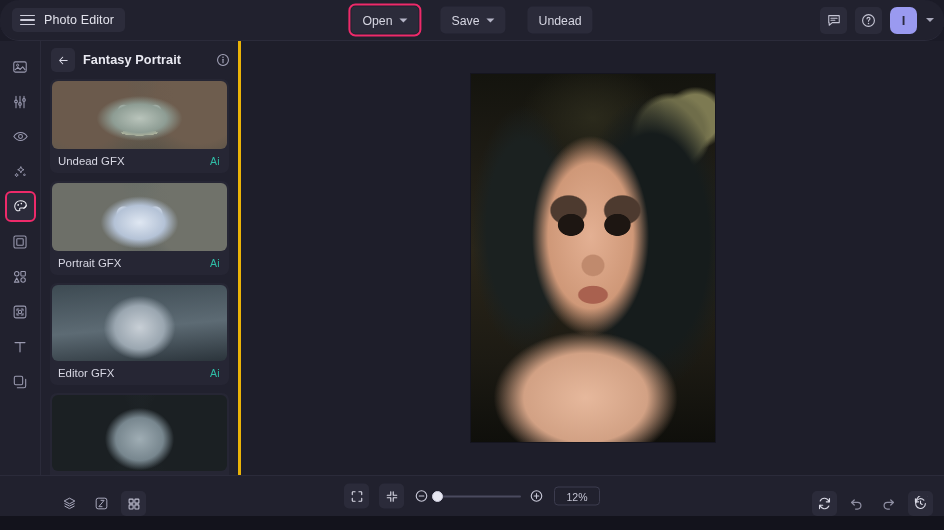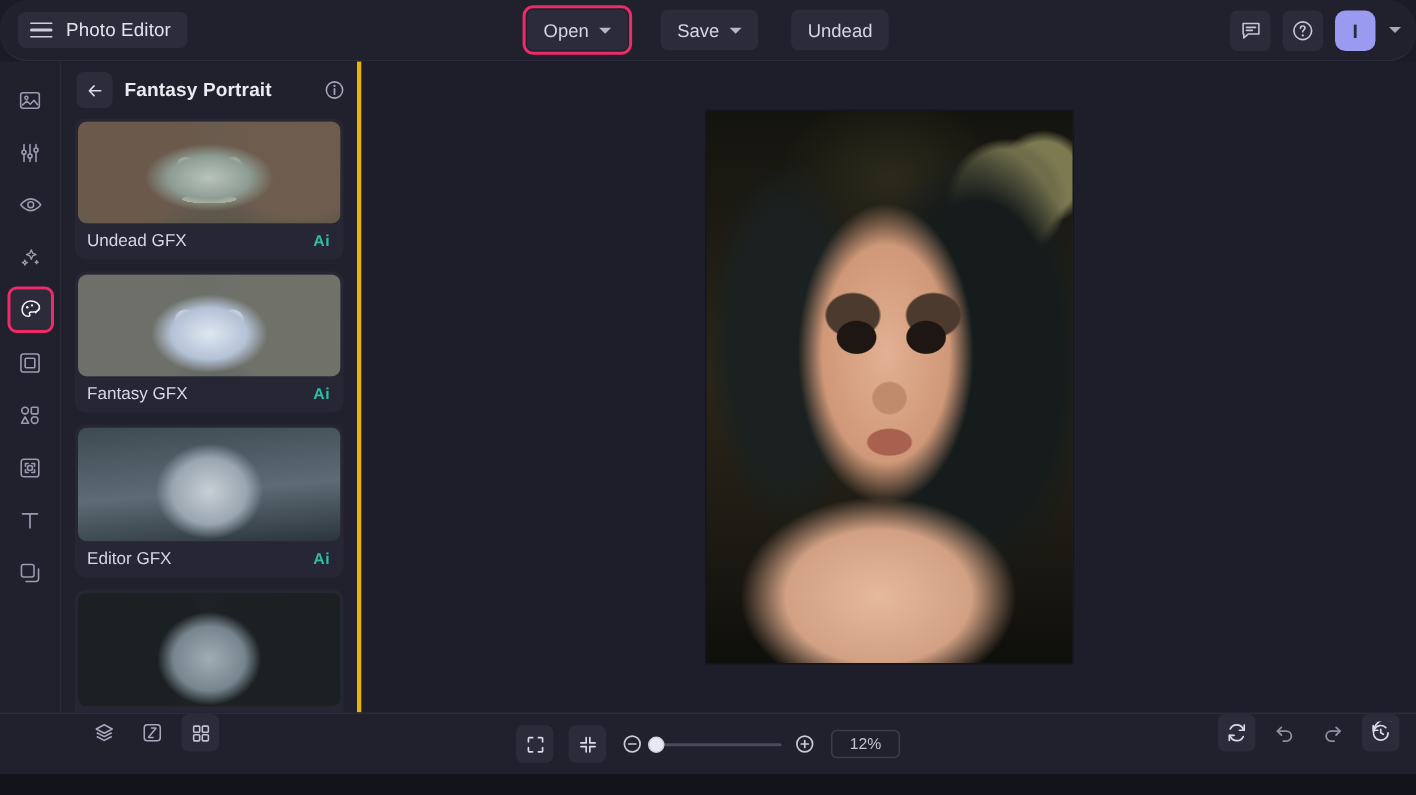--- a/index.html
+++ b/index.html
@@ -156,21 +156,21 @@
     background-size: cover; background-position: center top;
   }
   .card-foot {
     height: 24px;
     display: flex; align-items: center;
     padding: 0 9px 0 8px;
   }
   .card-name { color: #d7d7e3; font-size: 11.4px; }
   .ai-badge {
     margin-left: auto;
-    color: #2fbfa8; font-size: 10.5px; font-weight: 700;
+    color: #2fbfa8; font-size: 10.5px; font-weight: 400;
     letter-spacing: .3px;
   }
 
   
   .canvas-wrap {
     flex: 1; position: relative;
     background: #1e1e2a;
     display: flex; align-items: center; justify-content: center;
     min-width: 0;
   }
@@ -178,21 +178,21 @@
     width: 244px; height: 368px;
     background-size: cover; background-position: center;
     box-shadow: 0 0 0 1px #15151f;
   }
 
   
   .footer {
     height: 41px; min-height: 41px;
     background: #21212e;
     border-top: 1px solid #2b2b3a;
-    display: flex; align-items: flex-start;
+    display: flex; align-items: flex-end;
     position: relative;
     padding-left: 43px;
   }
   .foot-left { display: flex; align-items: center; gap: 7px; margin-left: 14px; }
   .foot-center {
     position: absolute; left: 50%; top: 50%;
     transform: translate(-50%, -50%);
     display: flex; align-items: center; gap: 10px;
   }
   .foot-right { margin-left: auto; margin-right: 11px; display: flex; align-items: center; gap: 7px; }
@@ -392,21 +392,21 @@
         <div class="card">
           <div class="card-thumb" style="background-image:
                  radial-gradient(ellipse 30% 52% at 50% 58%, #dfe7f2 0%, #b4c2d6 48%, rgba(70,80,100,0) 74%),
                  radial-gradient(circle at 41% 45%, #ffffff 0 6%, rgba(0,0,0,0) 7%),
                  radial-gradient(circle at 59% 45%, #ffffff 0 6%, rgba(0,0,0,0) 7%),
                  radial-gradient(ellipse 11% 8% at 50% 78%, #6b7a93 0 65%, rgba(0,0,0,0) 68%),
                  radial-gradient(circle at 13% 45%, #6d6f68 0 34%, rgba(0,0,0,0) 62%),
                  radial-gradient(circle at 88% 42%, #70726a 0 32%, rgba(0,0,0,0) 60%),
                  linear-gradient(170deg, #55635d 0%, #6e7a78 50%, #3c4547 100%);"></div>
           <div class="card-foot">
-            <span class="card-name">Fantasy GFX</span>
+            <span class="card-name">Portrait GFX</span>
             <span class="ai-badge">Ai</span>
           </div>
         </div>
 
         <div class="card">
           <div class="card-thumb" style="height:76px; background-image:
                  radial-gradient(ellipse 27% 55% at 50% 56%, #c8cfd6 0%, #9aa6b0 52%, rgba(60,70,80,0) 76%),
                  radial-gradient(circle at 42% 42%, #b5471e 0 4.5%, rgba(0,0,0,0) 5.5%),
                  radial-gradient(circle at 58% 42%, #b5471e 0 4.5%, rgba(0,0,0,0) 5.5%),
                  radial-gradient(ellipse 9% 5% at 50% 72%, #8e5a5f 0 62%, rgba(0,0,0,0) 65%),

